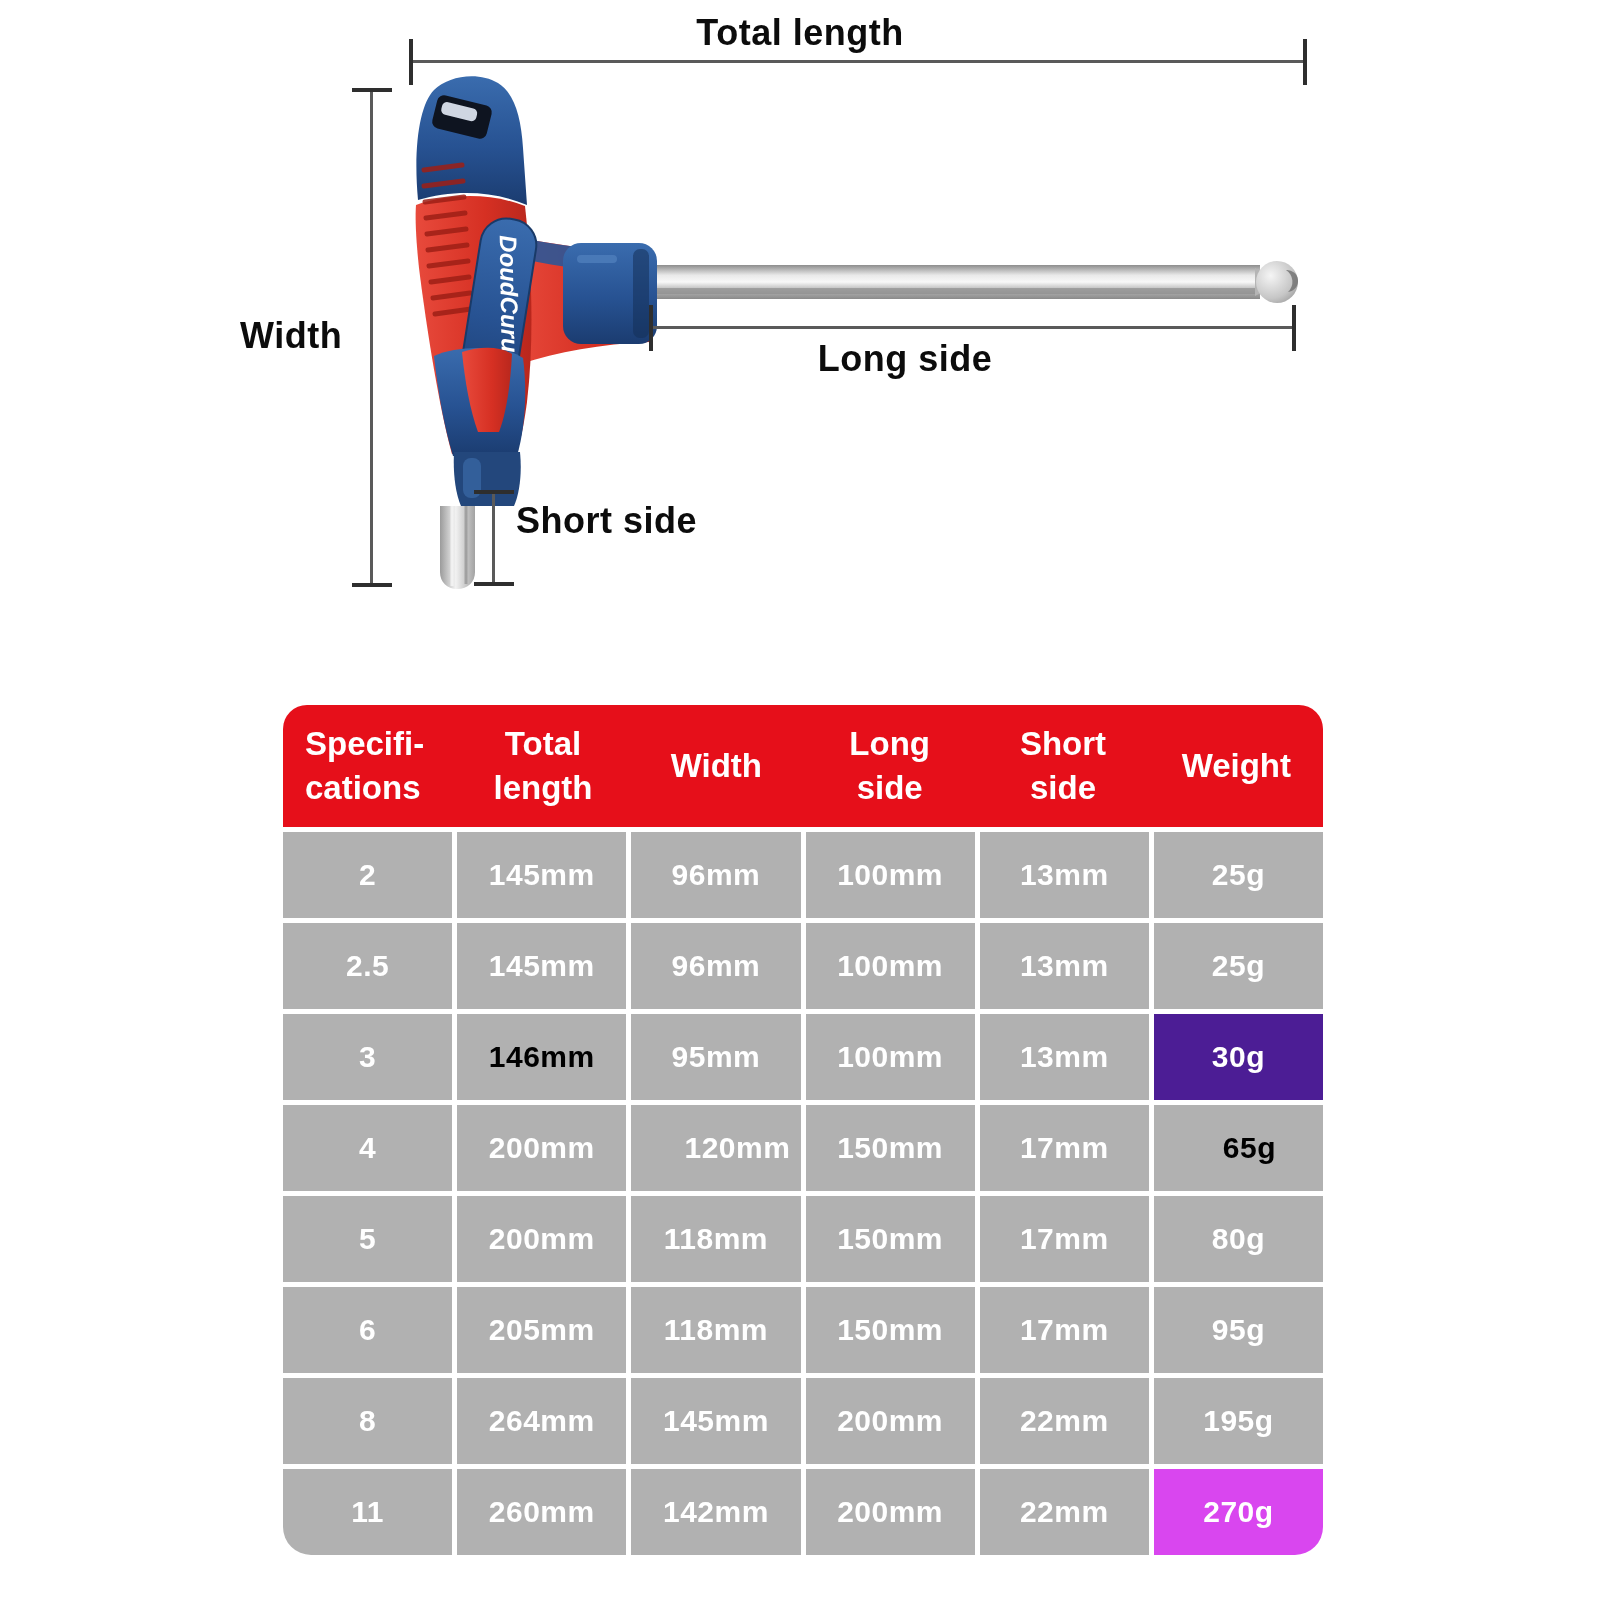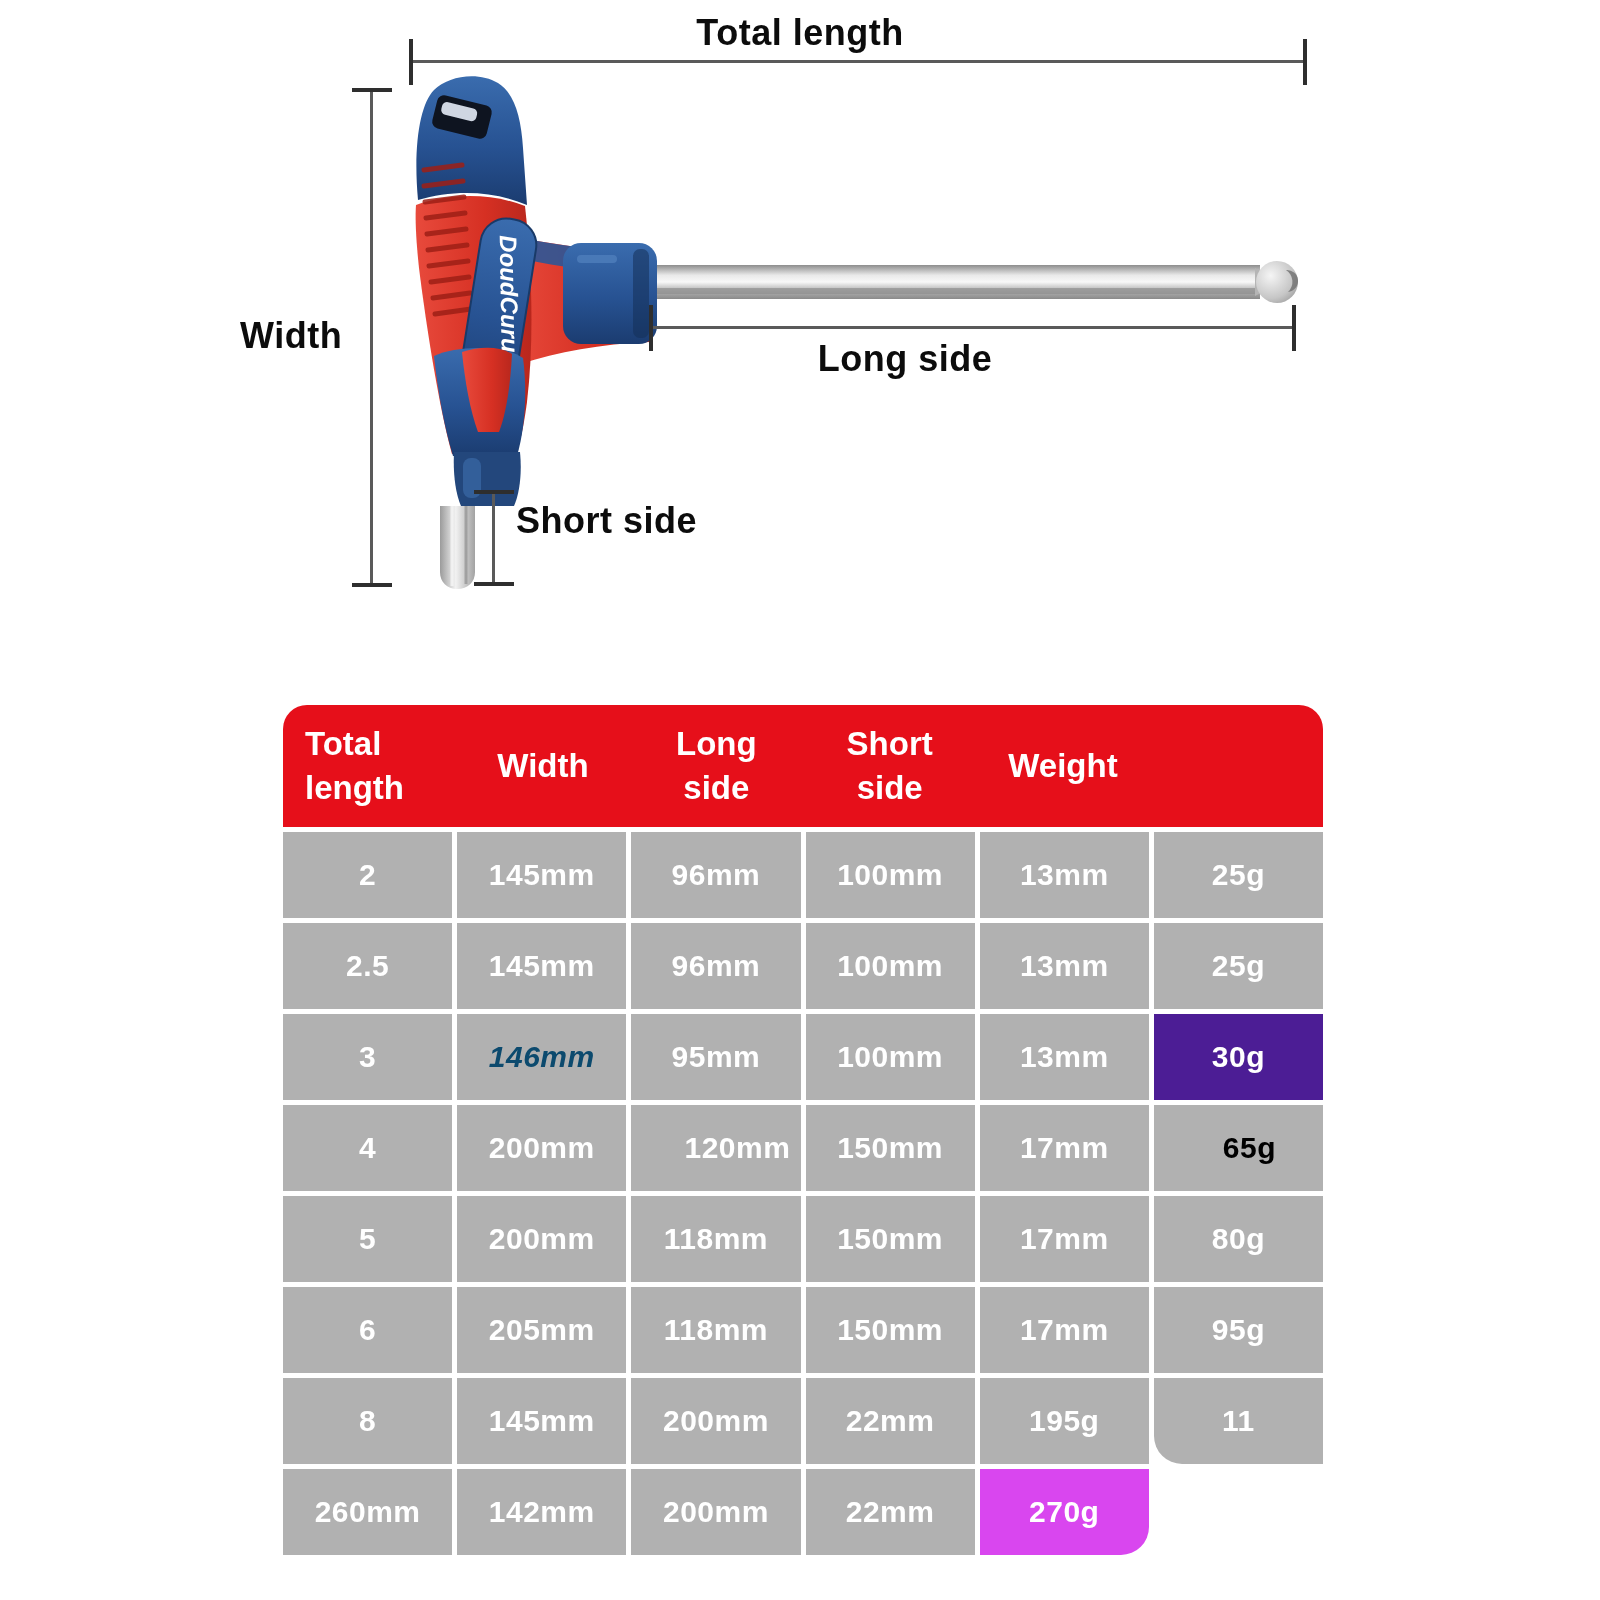--- a/index.html
+++ b/index.html
@@ -177,20 +177,22 @@
     <div class="dl v" style="left:492px; top:492px; height:92px;"></div>
 
     <div class="dim-label" style="left:600px; top:12px; width:400px; text-align:center;">Total length</div>
     <div class="dim-label" style="left:240px; top:315px;">Width</div>
     <div class="dim-label" style="left:755px; top:338px; width:300px; text-align:center;">Long side</div>
     <div class="dim-label" style="left:516px; top:500px;">Short side</div>
   </section>
 
   <section class="spec-table">
     <div class="t-header" style="background: rgb(230, 15, 26);">
+      <div class="th">Specifi-
+cations</div>
       <div class="th">Total
 length</div>
       <div class="th">Width</div>
       <div class="th">Long
 side</div>
       <div class="th">Short
 side</div>
       <div class="th">Weight</div>
     </div>
     <div class="t-body" id="t-body">
@@ -200,21 +202,21 @@
         <div class="td" style="background: rgb(177, 177, 177); color: rgb(255, 255, 255);">100mm</div>
         <div class="td" style="background: rgb(177, 177, 177); color: rgb(255, 255, 255);">13mm</div>
         <div class="td" style="background: rgb(177, 177, 177); color: rgb(255, 255, 255);">25g</div>
         <div class="td" style="background: rgb(177, 177, 177); color: rgb(255, 255, 255);">2.5</div>
         <div class="td" style="background: rgb(177, 177, 177); color: rgb(255, 255, 255);">145mm</div>
         <div class="td" style="background: rgb(177, 177, 177); color: rgb(255, 255, 255);">96mm</div>
         <div class="td" style="background: rgb(177, 177, 177); color: rgb(255, 255, 255);">100mm</div>
         <div class="td" style="background: rgb(177, 177, 177); color: rgb(255, 255, 255);">13mm</div>
         <div class="td" style="background: rgb(177, 177, 177); color: rgb(255, 255, 255);">25g</div>
         <div class="td" style="background: rgb(177, 177, 177); color: rgb(255, 255, 255);">3</div>
-        <div class="td" style="background: rgb(177, 177, 177); color: #0c4a6e; font-style: italic;">146mm</div>
+        <div class="td" style="background: rgb(177, 177, 177); color: #000000;">146mm</div>
         <div class="td" style="background: rgb(177, 177, 177); color: rgb(255, 255, 255);">95mm</div>
         <div class="td" style="background: rgb(177, 177, 177); color: rgb(255, 255, 255);">100mm</div>
         <div class="td" style="background: rgb(177, 177, 177); color: rgb(255, 255, 255);">13mm</div>
         <div class="td" style="background: #4c1d95; color: rgb(255, 255, 255);">30g</div>
         <div class="td" style="background: rgb(177, 177, 177); color: rgb(255, 255, 255);">4</div>
         <div class="td" style="background: rgb(177, 177, 177); color: rgb(255, 255, 255);">200mm</div>
         <div class="td" style="background: rgb(177, 177, 177); color: rgb(255, 255, 255); padding-left: 43px;">120mm</div>
         <div class="td" style="background: rgb(177, 177, 177); color: rgb(255, 255, 255);">150mm</div>
         <div class="td" style="background: rgb(177, 177, 177); color: rgb(255, 255, 255);">17mm</div>
         <div class="td" style="background: rgb(177, 177, 177); color: #000000; padding-left: 22px;">65g</div>
@@ -224,20 +226,21 @@
         <div class="td" style="background: rgb(177, 177, 177); color: rgb(255, 255, 255);">150mm</div>
         <div class="td" style="background: rgb(177, 177, 177); color: rgb(255, 255, 255);">17mm</div>
         <div class="td" style="background: rgb(177, 177, 177); color: rgb(255, 255, 255);">80g</div>
         <div class="td" style="background: rgb(177, 177, 177); color: rgb(255, 255, 255);">6</div>
         <div class="td" style="background: rgb(177, 177, 177); color: rgb(255, 255, 255);">205mm</div>
         <div class="td" style="background: rgb(177, 177, 177); color: rgb(255, 255, 255);">118mm</div>
         <div class="td" style="background: rgb(177, 177, 177); color: rgb(255, 255, 255);">150mm</div>
         <div class="td" style="background: rgb(177, 177, 177); color: rgb(255, 255, 255);">17mm</div>
         <div class="td" style="background: rgb(177, 177, 177); color: rgb(255, 255, 255);">95g</div>
         <div class="td" style="background: rgb(177, 177, 177); color: rgb(255, 255, 255);">8</div>
+        <div class="td" style="background: rgb(177, 177, 177); color: rgb(255, 255, 255);">264mm</div>
         <div class="td" style="background: rgb(177, 177, 177); color: rgb(255, 255, 255);">145mm</div>
         <div class="td" style="background: rgb(177, 177, 177); color: rgb(255, 255, 255);">200mm</div>
         <div class="td" style="background: rgb(177, 177, 177); color: rgb(255, 255, 255);">22mm</div>
         <div class="td" style="background: rgb(177, 177, 177); color: rgb(255, 255, 255);">195g</div>
         <div class="td corner-bl" style="background: rgb(177, 177, 177); color: rgb(255, 255, 255);">11</div>
         <div class="td" style="background: rgb(177, 177, 177); color: rgb(255, 255, 255);">260mm</div>
         <div class="td" style="background: rgb(177, 177, 177); color: rgb(255, 255, 255);">142mm</div>
         <div class="td" style="background: rgb(177, 177, 177); color: rgb(255, 255, 255);">200mm</div>
         <div class="td" style="background: rgb(177, 177, 177); color: rgb(255, 255, 255);">22mm</div>
         <div class="td corner-br" style="background: #d946ef; color: rgb(255, 255, 255);">270g</div>

